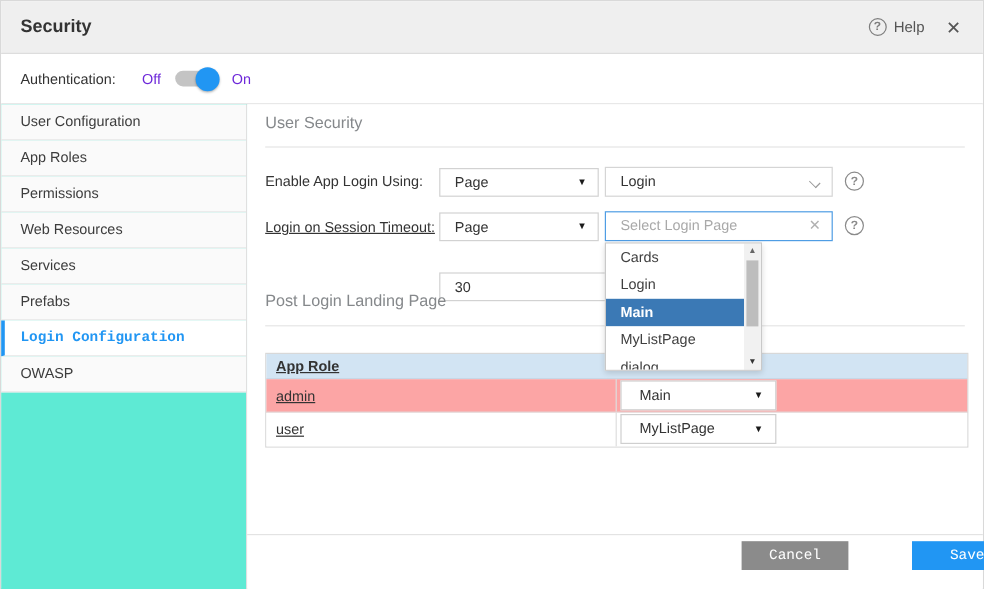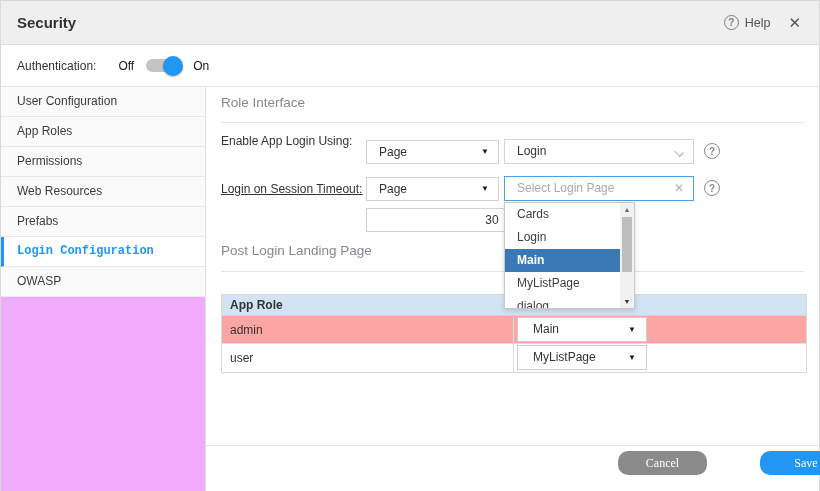--- a/index.html
+++ b/index.html
@@ -15,29 +15,29 @@
   .help-group { display:flex; align-items:center; gap:6px; cursor:pointer; color:#555; font-size:12.5px; }
   .qcircle { width:15px; height:15px; border:1.4px solid #7d7d7d; border-radius:50%;
              display:inline-flex; align-items:center; justify-content:center;
              font-size:10px; color:#7d7d7d; font-weight:bold; }
   .close-x { font-size:15px; color:#555; cursor:pointer; }
 
   
   .authbar { height:42px; background:#fff; border-bottom:1px solid #e3e3e3;
              display:flex; align-items:center; padding-left:16px; font-size:12px; }
   .authbar .auth-label { color:#333; margin-right:22px; }
-  .authbar .off-label, .authbar .on-label { color:#0f172a; }
+  .authbar .off-label, .authbar .on-label { color:#6d28d9; }
   .toggle { position:relative; width:33px; height:13px; background:#c4c4c4; border-radius:7px;
             margin:0 14px 0 12px; cursor:pointer; }
   .toggle .knob { position:absolute; right:-4px; top:-3.5px; width:20px; height:20px;
                   border-radius:50%; background:#2196f3; box-shadow:0 1px 2px rgba(0,0,0,.3); }
 
   
   .body { display:flex; height:405px; }
-  .sidebar { width:205px; background:#f0abfc; border-right:1px solid #e0e0e0; }
+  .sidebar { width:205px; background:#5eead4; border-right:1px solid #e0e0e0; }
   .side-item { height:30px; line-height:29px; padding-left:16px; font-size:12px; color:#3c3c3c;
                border-bottom:1px solid #e8e8e8; cursor:pointer; background:#fafafa; }
   .side-item.active { background:#fff; color:#2196f3; font-weight:bold;
                       border-left:3px solid #2196f3; padding-left:13px;font-family:Liberation Mono, monospace; }
 
   .content { position:relative; flex:1; background:#fff; }
 
   .section-title { position:absolute; left:15px; right:15px; font-size:13.5px; color:#85888b; }
   .hr { position:absolute; left:15px; right:15px; border-top:1px solid #e5e5e5; }
 
@@ -74,38 +74,38 @@
              background:#fff; cursor:pointer; }
   .dd-item.selected { background:#3b79b5; color:#fff; font-weight:bold; }
   .dd-scrollbar { position:absolute; top:0; right:0; bottom:0; width:14px; background:#f1f1f1; }
   .dd-scroll-up, .dd-scroll-down { position:absolute; left:0; width:14px; height:13px; text-align:center;
              font-size:7px; color:#666; line-height:13px; cursor:pointer; }
   .dd-scroll-up { top:0; }
   .dd-scroll-down { bottom:0; color:#333; }
   .dd-thumb { position:absolute; left:2px; top:14px; width:10px; height:55px; background:#bdbdbd; cursor:grab; }
 
   
-  .role-table { position:absolute; left:15px; top:207px; width:586px; border:1px solid #d8d8d8; }
+  .role-table { position:absolute; left:15px; top:207px; width:586px; border:1px solid #d8d8d8;text-decoration:underline; }
   .rt-header { height:21px; line-height:21px; background:#d2e4f3; border-bottom:1px solid #c7d7e6;
                font-size:12px; font-weight:bold; color:#333; padding-left:8px; }
   .rt-row { display:flex; height:28px; border-bottom:1px solid #dedede; background:#fff; }
   .rt-row.alt { background:#fca5a5;justify-content:space-between; }
   .rt-row:last-child { border-bottom:0; }
   .rt-cell-role { width:292px; border-right:1px solid #dedede; font-size:12px; color:#333;
                   line-height:28px; padding-left:8px; }
   .rt-cell-page { position:relative; flex:1; }
   .rt-select { position:absolute; left:3px; top:1px; width:130px; height:25px; background:#fff;
                border:1px solid #cfcfcf; font-size:12px; color:#333; line-height:23px;
                padding-left:15px; cursor:pointer; }
   .rt-select .arrow { position:absolute; right:10px; top:0; line-height:23px; font-size:8px; color:#1a1a1a; }
 
   
   .footer-hr { position:absolute; left:0; right:0; top:358px; border-top:1px solid #e3e3e3; }
-  .btn { position:absolute; top:364px; height:24px; border:0; border-radius:10px; color:#fff;
-         font-size:12px; font-family:Liberation Serif, serif; cursor:pointer; }
+  .btn { position:absolute; top:364px; height:24px; border:0; border-radius:0; color:#fff;
+         font-size:12px; font-family:Liberation Mono, monospace; cursor:pointer; }
   .btn-cancel { left:412px; width:89px; background:#8b8b8b; }
   .btn-save { left:509px; width:92px; background:#2196f3;margin-left:45px; }
 </style>
 </head>
 <body>
 
 <div class="app">
 
   <div class="titlebar">
     <div class="title">Security</div>
@@ -127,31 +127,32 @@
     <span class="on-label">On</span>
   </div>
 
   <div class="body">
 
     <div class="sidebar">
       <div class="side-item">User Configuration</div>
       <div class="side-item">App Roles</div>
       <div class="side-item">Permissions</div>
       <div class="side-item">Web Resources</div>
+      <div class="side-item">Services</div>
       <div class="side-item">Prefabs</div>
       <div class="side-item active">Login Configuration</div>
       <div class="side-item">OWASP</div>
     </div>
 
     <div class="content">
 
-      <div class="section-title" style="top:8px;">Role Interface</div>
+      <div class="section-title" style="top:8px;">User Security</div>
       <div class="hr" style="top:35px;"></div>
 
-      <div class="f-label" style="top:42px;">Enable App Login Using:</div>
+      <div class="f-label" style="top:52px;">Enable App Login Using:</div>
       <div class="selectbox" style="left:160px; top:53px; width:133px;">
         <span>Page</span>
         <span class="arrow">▼</span>
       </div>
       <div class="combobox" style="left:298px; top:52px; width:190px;">
         <span>Login</span>
         <span class="chev"></span>
       </div>
       <div class="help-icon" style="left:498px; top:56px;">?</div>
 
@@ -159,21 +160,21 @@
       <div class="selectbox" style="left:160px; top:90px; width:133px;">
         <span>Page</span>
         <span class="arrow">▼</span>
       </div>
       <div class="combobox focused" style="left:298px; top:89px; width:190px;">
         <input type="text" placeholder="Select Login Page" style="">
         <span class="clear-x">✕</span>
       </div>
       <div class="help-icon" style="left:498px; top:93px;">?</div>
 
-      <input class="textinput" style="left: 160px; top: 121px; width: 240px; text-align: center;" type="text" value="30">
+      <input class="textinput" style="left: 160px; top: 140px; width: 240px;" type="text" value="30">
 
       <div class="section-title" style="top:156px;">Post Login Landing Page</div>
       <div class="hr" style="top:184px;"></div>
 
       <div class="role-table">
         <div class="rt-header">App Role</div>
         <div class="rt-row alt">
           <div class="rt-cell-role">admin</div>
           <div class="rt-cell-page">
             <div class="rt-select">

